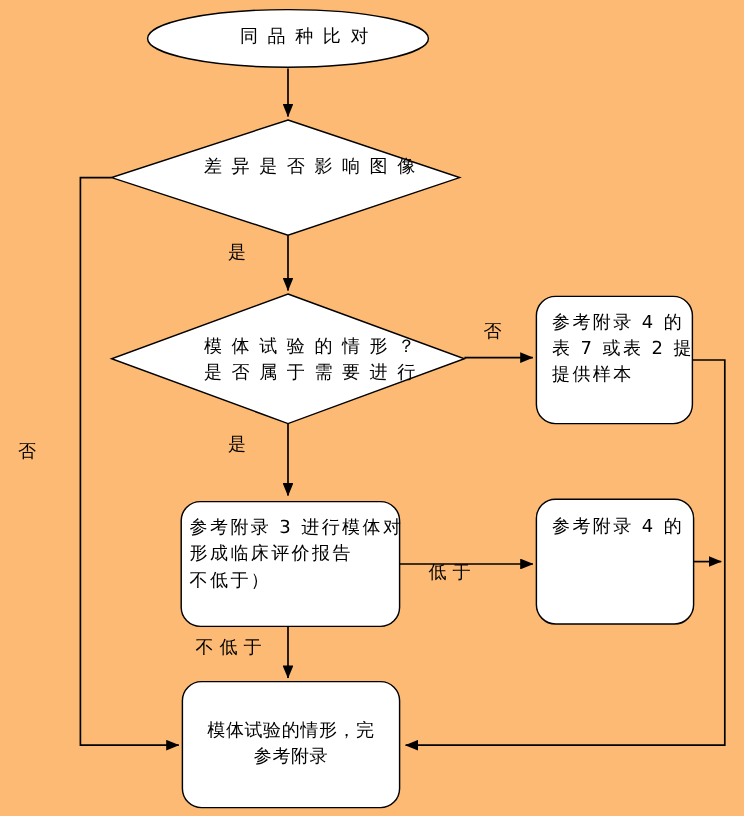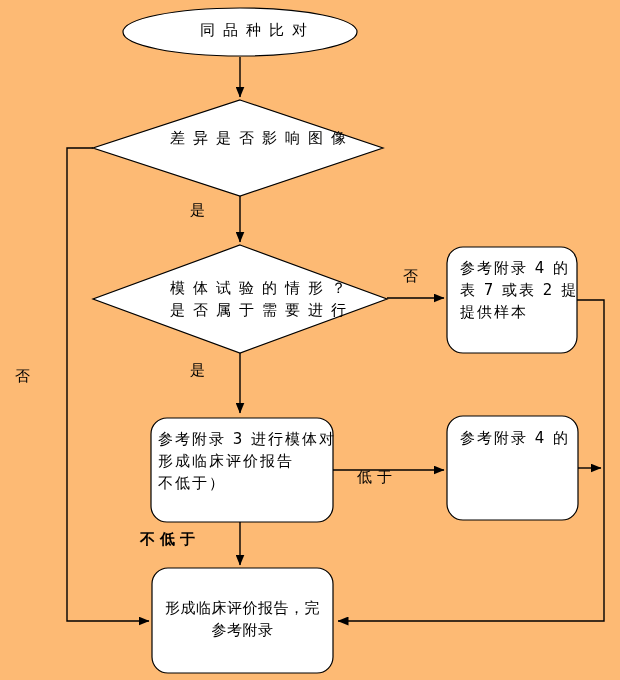--- a/index.html
+++ b/index.html
@@ -101,29 +101,29 @@
     <div class="tline">参考附录 3 进行模体对</div>
     <div class="tline">形成临床评价报告</div>
     <div class="tline">不低于）</div>
   </div>
 
   <div class="t sp-box" style="left:460px; top:427px;">
     <div class="tline">参考附录 4 的</div>
   </div>
 
   <div class="t center" style="left:152px; top:597px; width:181px; letter-spacing:0.5px;">
-    <div class="tline">形成临床评价报告，完</div>
+    <div class="tline">模体试验的情形，完</div>
     <div class="tline">参考附录</div>
   </div>
 
   <div class="t" style="left:190px; top:199px;">是</div>
 
   <div class="t" style="left:190px; top:359px;">是</div>
 
   <div class="t" style="left:403px; top:265px;">否</div>
 
   <div class="t" style="left:15px; top:365px;">否</div>
 
   <div class="t sp-label" style="left:357px; top:422px;margin-top:44px;">低于</div>
 
-  <div class="t sp-label" style="left:140px; top:528px;font-weight:bold;">不低于</div>
+  <div class="t sp-label" style="left:163px; top:528px;">不低于</div>
 
 </div>
 
 </body></html>

